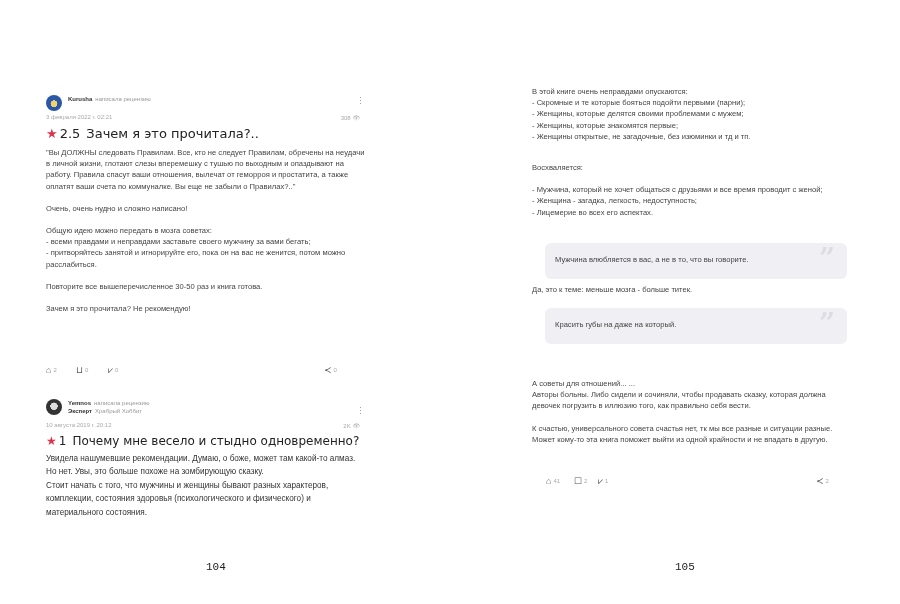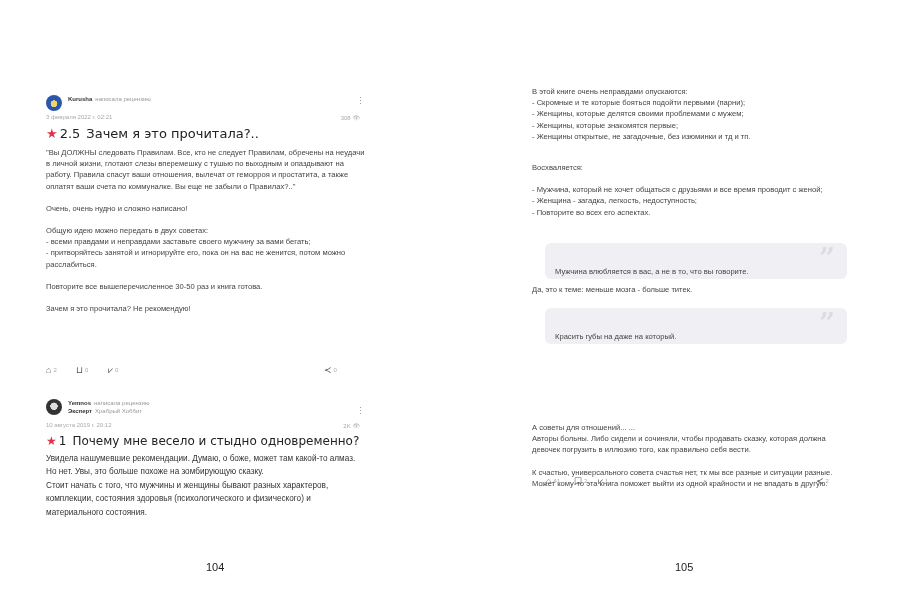--- a/index.html
+++ b/index.html
@@ -5,21 +5,21 @@
   html, body { margin: 0; padding: 0; }
   body {
     width: 900px; height: 604px; background: #ffffff; position: relative; overflow: hidden;
     font-family: "Liberation Sans", sans-serif; color: #222;
   }
   .page { position: absolute; top: 0; height: 604px; }
   .page-left { left: 0; width: 450px; }
   .page-right { left: 450px; width: 450px; }
   .page-number {
     position: absolute; top: 561px; font-size: 11px; color: #222;
-    font-family: Liberation Sans, sans-serif;
+    font-family: Liberation Mono, monospace;
     text-align: center;
   }
   .page-left .page-number { left: 206px; }
   .page-right .page-number { left: 225px; }
 
   
   .review { position: absolute; left: 46px; width: 320px; }
   .review-header { position: relative; height: 20px; }
   .avatar {
     position: absolute; left: 0; top: 1px; width: 16px; height: 16px; border-radius: 50%;
@@ -51,21 +51,21 @@
   .actions { position: absolute; left: 46px; width: 320px; height: 12px; font-size: 6px; color: #aaa; }
   .action { position: absolute; top: 0; display: flex; align-items: center; gap: 2px; }
   .ico { display: inline-block; font-size: 9px; color: #555; line-height: 10px; }
 
   
   .rtext { position: absolute; left: 82px; width: 318px; font-size: 7.6px; line-height: 11.2px; color: #444; }
   .rtext p { margin: 0; }
   .rtext .gap { height: 11px; }
   .quote {
     position: absolute; left: 95px; width: 302px; height: 36px; border-radius: 6px;
-    background: #f0f0f4; font-size: 7.6px; color: #444; box-sizing: border-box; padding: 24px 0 0 10px;
+    background: #f0f0f4; font-size: 7.6px; color: #444; box-sizing: border-box; padding: 12px 0 0 10px;
   }
   .quote .qmark {
     position: absolute; right: 12px; top: 2px; font-size: 28px; line-height: 28px; color: #dcdce4;
     font-family: "DejaVu Serif", serif; font-weight: bold;
   }
 </style>
 </head>
 <body>
 
 <div class="page page-left">
@@ -81,21 +81,21 @@
       <span class="meta-views"><span>308</span> <span>👁</span></span>
     </div>
     <div class="review-title">
       <span class="star">★</span><span class="rating">2.5</span><span>Зачем я это прочитала?..</span>
     </div>
     <div class="body-text">
       <p>"Вы ДОЛЖНЫ следовать Правилам. Все, кто не следует Правилам, обречены на неудачи в личной жизни, глотают слезы вперемешку с тушью по выходным и опаздывают на работу. Правила спасут ваши отношения, вылечат от геморроя и простатита, а также оплатят ваши счета по коммуналке. Вы еще не забыли о Правилах?.."</p>
       <div class="gap"></div>
       <p>Очень, очень нудно и сложно написано!</p>
       <div class="gap"></div>
-      <p>Общую идею можно передать в двух советах:</p>
+      <p>Общую идею можно передать в мозга советах:</p>
       <p>- всеми правдами и неправдами заставьте своего мужчину за вами бегать;</p>
       <p>- притворяйтесь занятой и игнорируйте его, пока он на вас не женится, потом можно расслабиться.</p>
       <div class="gap"></div>
       <p>Повторите все вышеперечисленное 30-50 раз и книга готова.</p>
       <div class="gap"></div>
       <p>Зачем я это прочитала? Не рекомендую!</p>
     </div>
   </div>
 
   <div class="actions" style="top:365px;">
@@ -149,38 +149,38 @@
     <p>- Женщины, которые делятся своими проблемами с мужем;</p>
     <p>- Женщины, которые знакомятся первые;</p>
     <p>- Женщины открытые, не загадочные, без изюминки и тд и тп.</p>
   </div>
 
   <div class="rtext" style="top:162px;">
     <p>Восхваляется:</p>
     <div class="gap"></div>
     <p>- Мужчина, который не хочет общаться с друзьями и все время проводит с женой;</p>
     <p>- Женщина - загадка, легкость, недоступность;</p>
-    <p>- Повторите во всех его аспектах.</p>
+    <p>- Лицемерие во всех его аспектах.</p>
   </div>
 
   <div class="quote" style="top:243px;">
     <span>Мужчина влюбляется в вас, а не в то, что вы говорите.</span>
     <span class="qmark">”</span>
   </div>
 
   <div class="rtext" style="top:284px;">
     <p>Да, это к теме: меньше мозга - больше титек.</p>
   </div>
 
   <div class="quote" style="top:308px;">
     <span>Красить губы на даже на который.</span>
     <span class="qmark">”</span>
   </div>
 
-  <div class="rtext" style="top:378px;margin-top:44px;">
+  <div class="rtext" style="top:378px;">
     <p>А советы для отношений... ...</p>
     <p>Авторы больны. Либо сидели и сочиняли, чтобы продавать сказку, которая должна девочек погрузить в иллюзию того, как правильно себя вести.</p>
     <div class="gap"></div>
     <p>К счастью, универсального совета счастья нет, тк мы все разные и ситуации разные. Может кому-то эта книга поможет выйти из одной крайности и не впадать в другую.</p>
   </div>
 
   <div class="actions" style="top:476px; left:96px;">
     <span class="action" style="left:0;">
         <span class="ico">⌂</span>
         <span>41</span>

